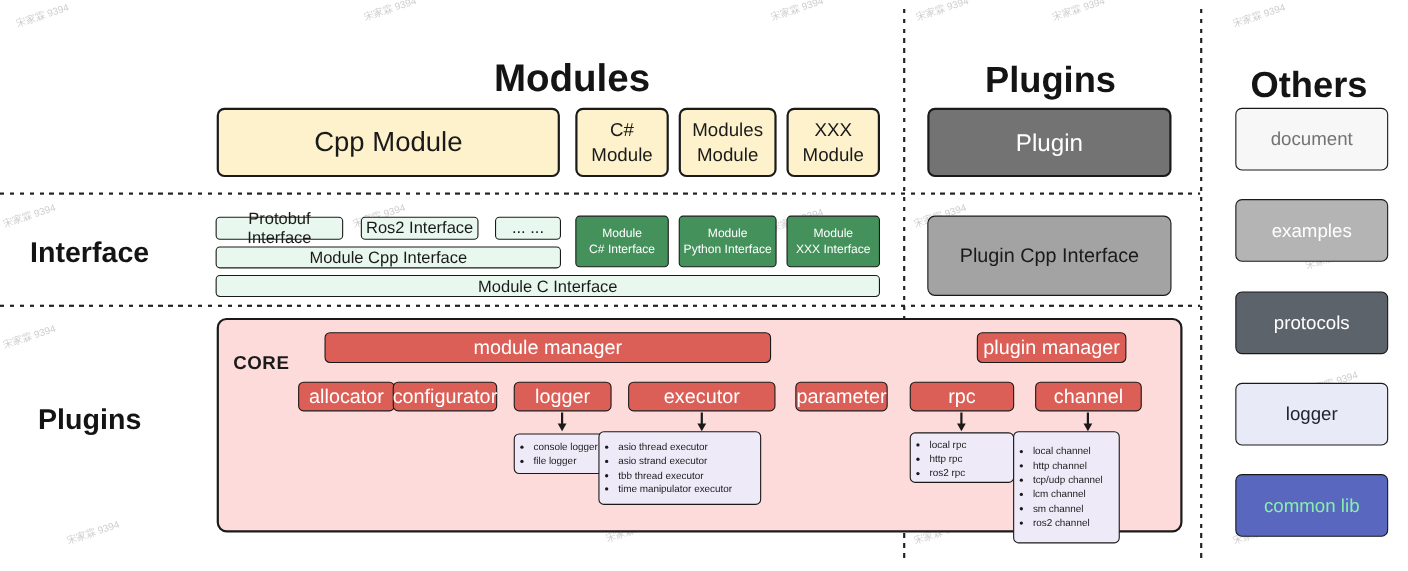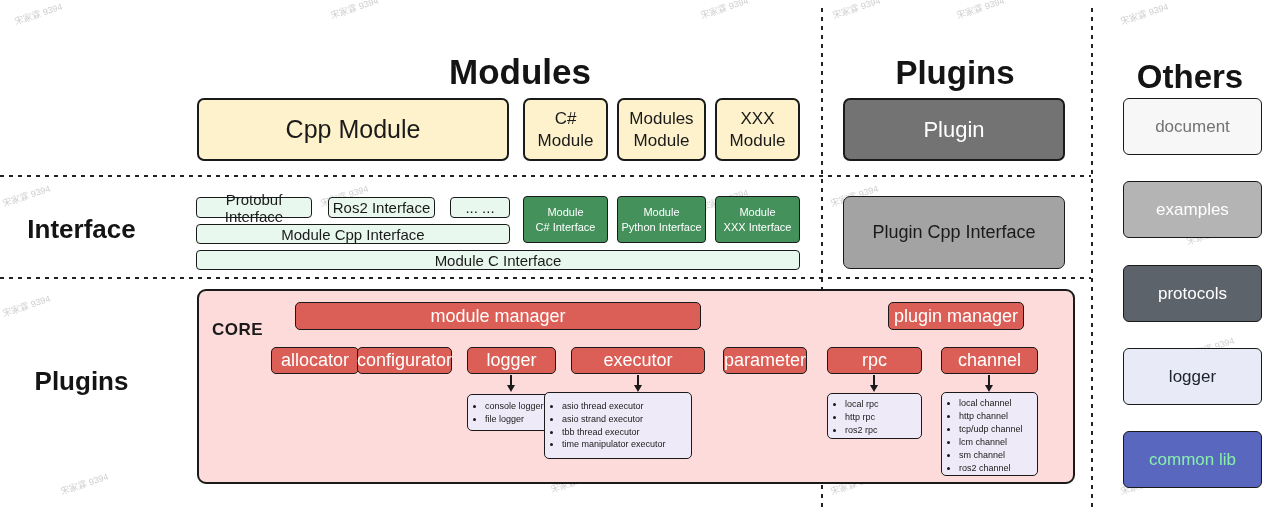--- a/index.html
+++ b/index.html
@@ -167,21 +167,21 @@
       <li>time manipulator executor</li>
     </ul>
   </div>
   <div class="box impl" style="left:827px;top:393px;width:95px;height:46px">
     <ul>
       <li>local rpc</li>
       <li>http rpc</li>
       <li>ros2 rpc</li>
     </ul>
   </div>
-  <div class="box impl" style="left:941px;top:392px;width:97px;height:84px">
+  <div class="box impl" style="left:921px;top:392px;width:97px;height:102px">
     <ul>
       <li>local channel</li>
       <li>http channel</li>
       <li>tcp/udp channel</li>
       <li>lcm channel</li>
       <li>sm channel</li>
       <li>ros2 channel</li>
     </ul>
   </div>
 

